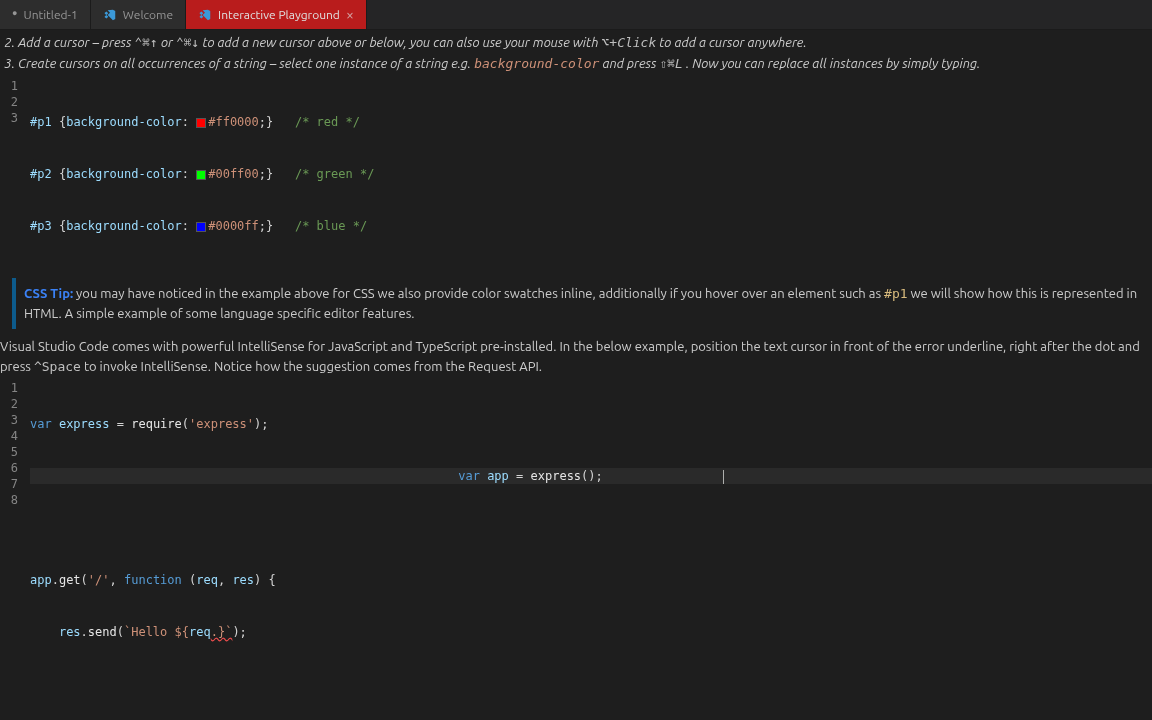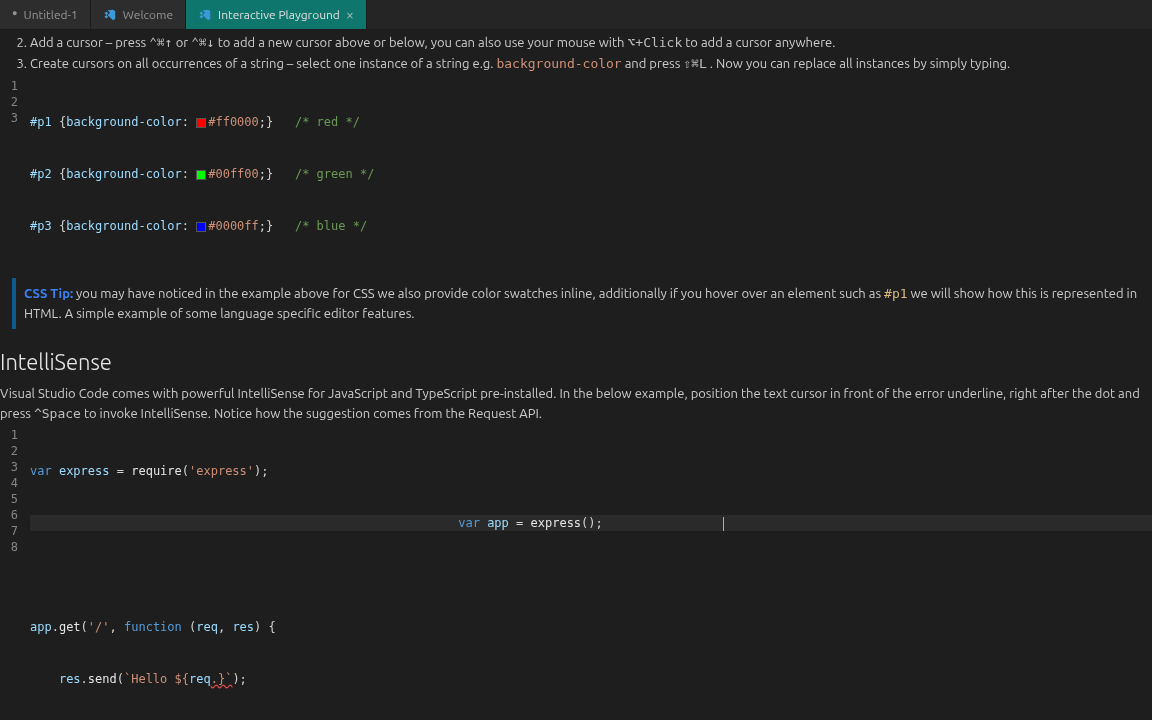--- a/index.html
+++ b/index.html
@@ -14,33 +14,33 @@
     display: flex; height: 30px; background: #252526;
     border-bottom: 1px solid #1b1b1b;
   }
   .tab {
     display: flex; align-items: center; gap: 6px;
     padding: 0 12px; height: 100%;
     background: #2d2d2d; color: #969696;
     border-right: 1px solid #1b1b1b;
     font-size: 12px; cursor: pointer;
   }
-  .tab.active { background: #0f766e; color: #e0e0e0; }
+  .tab.active { background: #b91c1c; color: #e0e0e0; }
   .tab .dirty { font-size: 9px; position: relative; top:-1px; }
   .tab .close { opacity: .7; font-size: 14px; line-height: 1; }
   .tab-icon { width: 14px; height: 14px; display:inline-flex; align-items:center; justify-content:center;}
   .tab-icon svg { width:14px; height:14px; }
   
   .content {
     height: calc(100% - 30px); overflow: hidden;
     padding: 0;
   }
   .prose { padding: 2px 0 2px 0; }
   .prose p, .prose ol { color: #cccccc; }
-  .prose ol { padding-left: 30px; }
+  .prose ol { padding-left: 18px; font-style: italic; }
   .prose li { margin: 1px 0; }
   .kbd {
     font-family: Menlo, Consolas, monospace;
     color: #bfbfbf;
   }
   .code-inline {
     font-family: Menlo, Consolas, monospace;
     color: #ce9178;
   }
   .link { color: #3794ff; cursor: pointer; }
@@ -141,21 +141,20 @@
     </div>
   </div>
 
   <div class="tip">
     <strong>CSS Tip:</strong>
     <span> you may have noticed in the example above for CSS we also provide color swatches inline, additionally if you hover over an element such as </span>
     <span class="hl-selector">#p1</span>
     <span> we will show how this is represented in HTML. A simple example of some language specific editor features.</span>
   </div>
 
-  <h2 class="section">IntelliSense</h2>
   <p class="prose">
     <span>Visual Studio Code comes with powerful IntelliSense for JavaScript and TypeScript pre-installed. In the below example, position the text cursor in front of the error underline, right after the dot and press </span>
     <span class="kbd">^Space</span>
     <span> to invoke IntelliSense. Notice how the suggestion comes from the Request API.</span>
   </p>
 
   <div class="codeblock">
     <div class="gutter">
       <div class="codeline">1</div>
       <div class="codeline">2</div>

